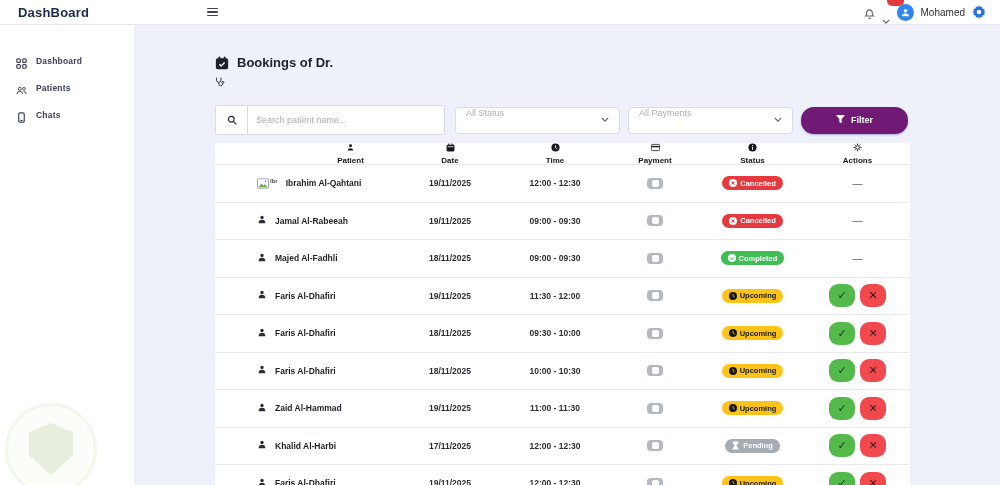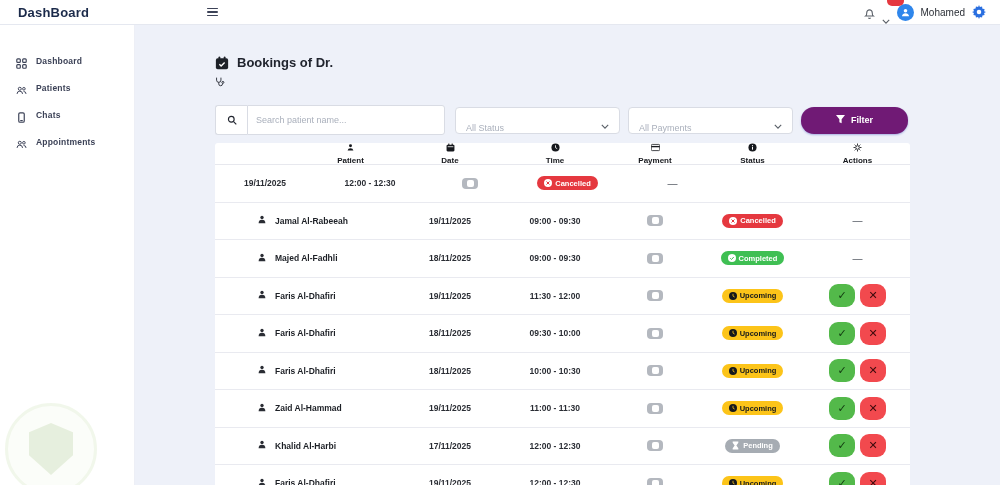--- a/index.html
+++ b/index.html
@@ -44,21 +44,21 @@
   .filters { display:flex; align-items:center; margin-top:22px; width:695px; }
   .search-group { display:flex; width:230px; height:30px; }
   .search-ico-box { width:32px; border:1px solid #d9dce4; border-right:none;
     background:#fff; display:flex; align-items:center; justify-content:center;
     border-radius:3px 0 0 3px; }
   .search-input { flex:1; border:1px solid #d9dce4; border-radius:0 3px 3px 0;
     font-size:9px; color:#495057; padding:0 8px; outline:none; background:#fff;
     font-family:inherit; }
   .search-input::placeholder { color:#aab0bc; }
   .select-box { width:165px; height:27px; background:#fff; border:1px solid #d9dce4;
-    border-radius:4px; display:flex; align-items:flex-end; justify-content:space-between;
+    border-radius:4px; display:flex; align-items:flex-start; justify-content:space-between;
     padding:0 10px; cursor:pointer; }
   .select-box:nth-of-type(2) { margin-left:10px; }
   .sel-status { margin-left:10px; }
   .sel-pay { margin-left:8px; }
   .select-box .sel-lbl { font-size:9px; color:#aab0bc; }
   .filter-btn { margin-left:8px; width:107px; height:27px; background:#701a75;
     border:none; border-radius:13px; color:#fff; font-size:9px; font-weight:bold;
     display:flex; align-items:center; justify-content:center; gap:6px; cursor:pointer;
     font-family:inherit; box-shadow:0 1px 2px rgba(67,83,196,.4); }
   
@@ -169,31 +169,20 @@
       <span class="lbl">Patients</span>
     </div>
     <div class="side-item">
       <span class="side-ico">
         <svg viewBox="0 0 14 14" width="11" height="11" fill="none" stroke="#3c4257" stroke-width="1.5">
           <rect x="3.5" y="1" width="7" height="12" rx="1.6"></rect>
             <path d="M6 11h2" stroke-linecap="round"></path>
         </svg>
       </span>
       <span class="lbl">Chats</span>
-    </div>
-    <div class="side-item">
-      <span class="side-ico">
-        <svg viewBox="0 0 16 14" width="11" height="11" fill="none" stroke="#3c4257" stroke-width="1.4">
-          <circle cx="5.5" cy="4.5" r="2.2"></circle>
-            <path d="M1.5 12a4 4 0 0 1 8 0"></path>
-          <circle cx="11.5" cy="4.5" r="1.9"></circle>
-            <path d="M11 8.4a3.6 3.6 0 0 1 3.6 3.6"></path>
-        </svg>
-      </span>
-      <span class="lbl">Appointments</span>
     </div>
     <div class="watermark">
       <div class="wm-circle">
           <div class="wm-shield"></div>
         </div>
     </div>
   </nav>
 
   <main class="main">
     <div class="title-row">
@@ -306,20 +295,32 @@
             <svg viewBox="0 0 16 16" width="9" height="9" fill="none" stroke="#16181d" stroke-width="1.7">
                 <circle cx="8" cy="8" r="3.2"></circle>
                 <path d="M8 1v2.4M8 12.6V15M1 8h2.4M12.6 8H15M3 3l1.7 1.7M11.3 11.3L13 13M13 3l-1.7 1.7M4.7 11.3L3 13"></path>
               </svg>
           </span>
           <span>Actions</span>
         </div>
       </div>
       <div>
   <div class="trow">
+    <div class="td c-patient">
+      <span class="avatar-broken">
+        <svg viewBox="0 0 16 14" width="12" height="11">
+                  <rect x="0.7" y="0.7" width="14.6" height="12.6" rx="1" fill="#fff" stroke="#9aa0ab" stroke-width="1.2"></rect>
+                  <path d="M2 12l4-5 2.5 3 2-2.5L14 12z" fill="#6aa84f"></path>
+                  <circle cx="11.5" cy="4" r="1.2" fill="#9aa0ab"></circle>
+                </svg>
+        <span class="alt-txt">Ibr</span>
+      </span>
+
+      <span>Ibrahim Al-Qahtani</span>
+    </div>
     <div class="td c-date">19/11/2025</div>
     <div class="td c-time">12:00 - 12:30</div>
     <div class="td c-payment">
       <span class="toggle">
                 <span class="knob"></span>
               </span>
     </div>
     <div class="td c-status">
       <span class="badge cancelled">
         <span class="bico ico-cancel">

